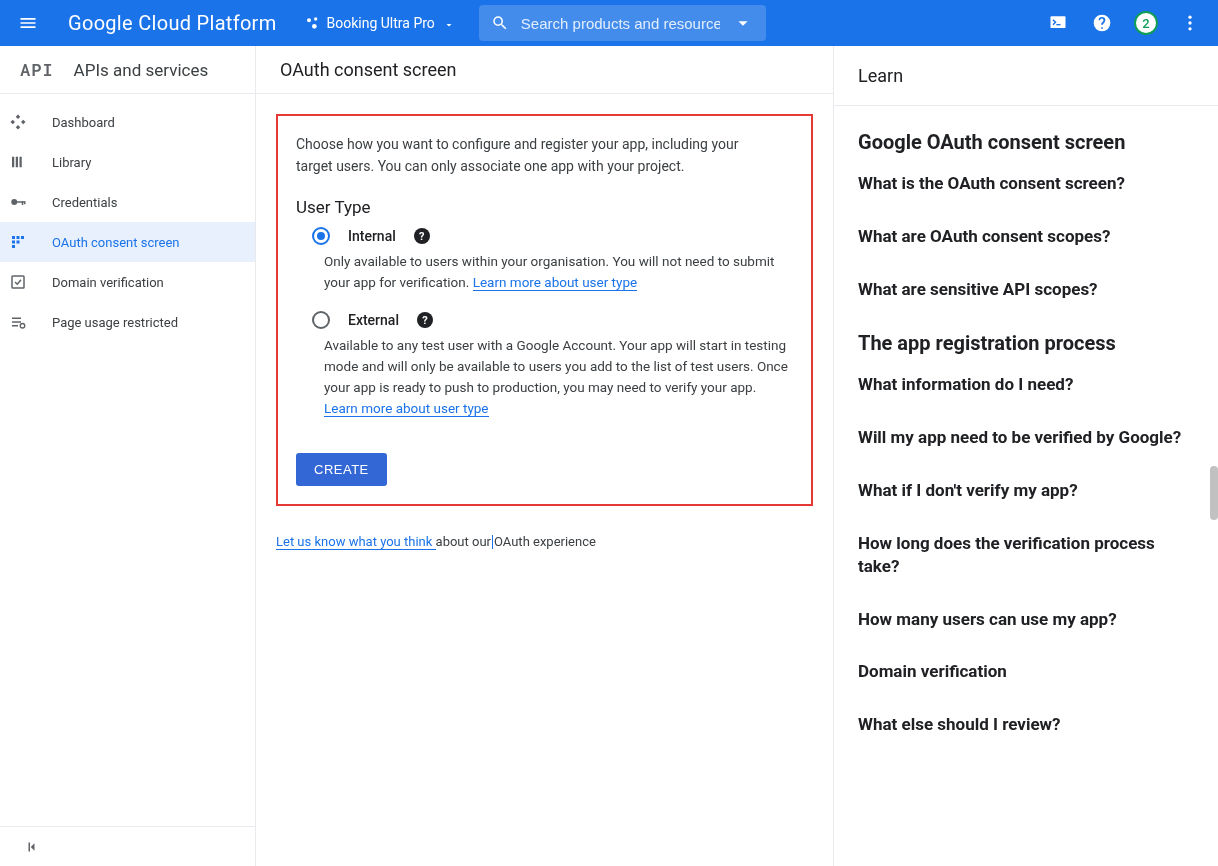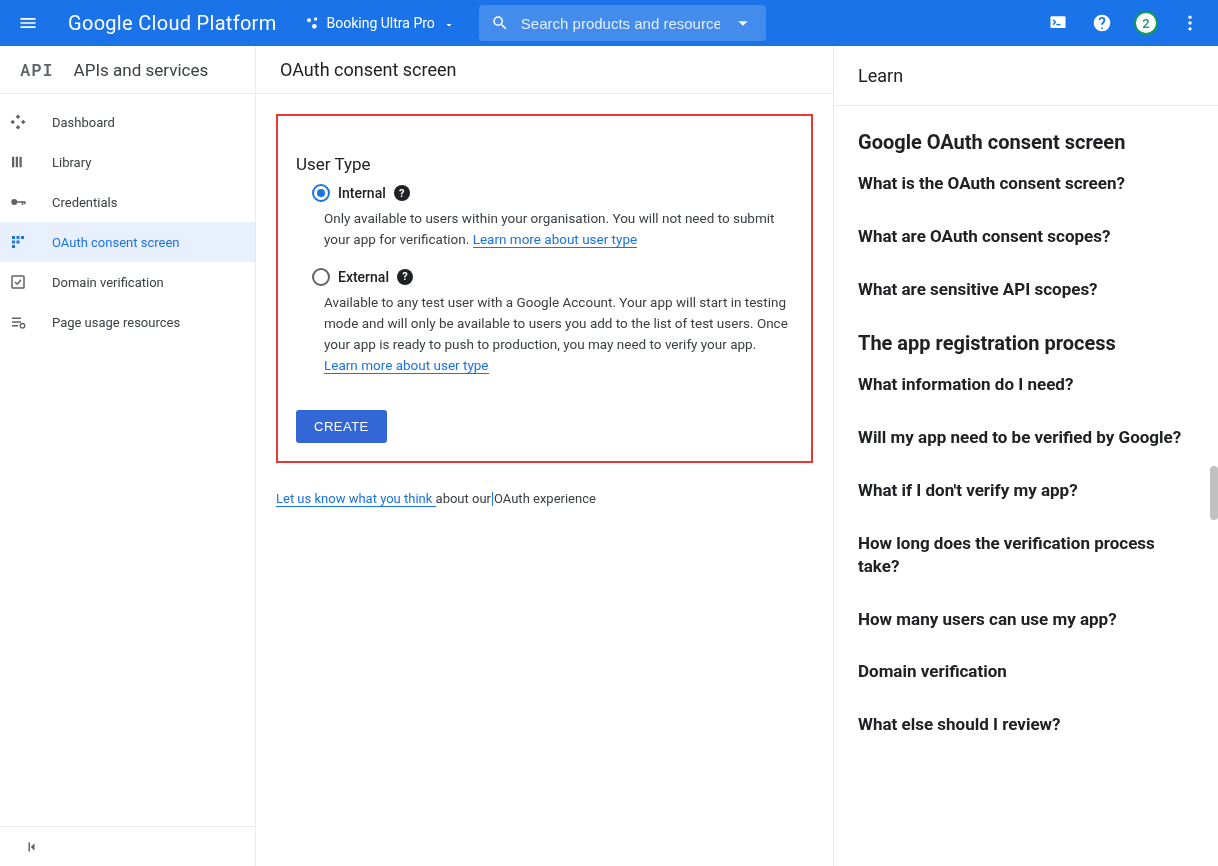--- a/index.html
+++ b/index.html
@@ -164,21 +164,21 @@
     .section-label {
       font-size: 17px;
       margin-top: 20px;
       margin-bottom: 10px;
       color: #202124;
     }
     .radio-group { }
     .radio-row {
       display: flex;
       align-items: center;
-      gap: 8px;
+      gap: 18px;
       margin-bottom: 6px;
       padding-left: 16px;
     }
     .radio-outer {
       width: 18px; height: 18px;
       border-radius: 50%;
       display: flex; align-items: center; justify-content: center;
       cursor: pointer;
     }
     .radio-outer.selected { border: 2px solid #1a73e8; }
@@ -404,36 +404,37 @@
       </div>
       <div class="nav-item">
         <span class="nav-icon">
           <svg width="18" height="18" viewBox="0 0 24 24" fill="currentColor">
               <rect x="4" y="6" width="12" height="2"></rect>
               <rect x="4" y="11" width="12" height="2"></rect>
               <rect x="4" y="16" width="8" height="2"></rect>
               <circle cx="18" cy="17" r="3" fill="none" stroke="currentColor" stroke-width="1.8"></circle>
             </svg>
         </span>
-        <span>Page usage resources</span>
+        <span>Page usage restricted</span>
       </div>
     </div>
     <div class="sidebar-footer">
       <svg width="18" height="18" viewBox="0 0 24 24" fill="#5f6368">
           <path d="M14 7l-5 5 5 5V7z"></path>
           <rect x="6" y="6" width="2" height="12"></rect>
         </svg>
     </div>
   </div>
 
   <div class="main">
     <div class="center">
       <div class="center-header">OAuth consent screen</div>
       <div class="center-body">
         <div class="highlight-box">
+          <p class="intro">Choose how you want to configure and register your app, including your target users. You can only associate one app with your project.</p>
           <div class="section-label">User Type</div>
 
           <div class="radio-group">
             <div class="radio-row">
               <div class="radio-outer selected">
                 <div class="radio-inner"></div>
               </div>
               <span class="radio-label">Internal</span>
               <span class="help-icon">?</span>
             </div>

